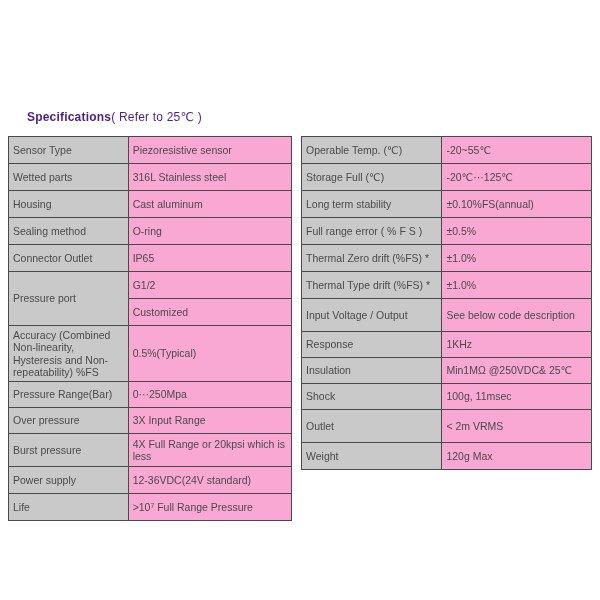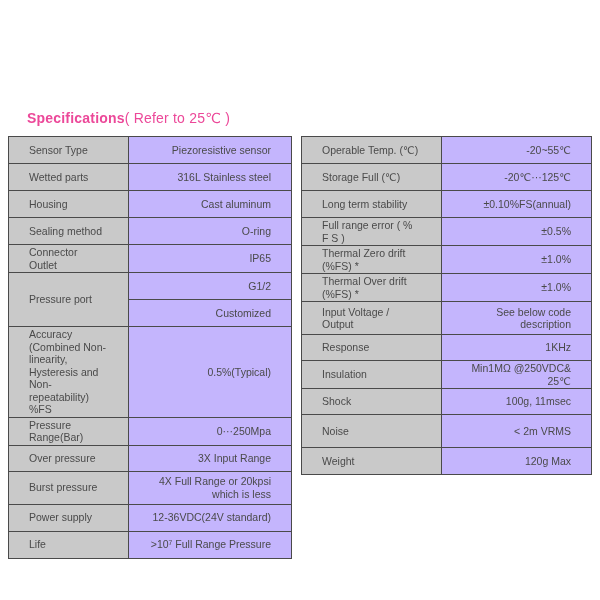--- a/index.html
+++ b/index.html
@@ -11,24 +11,24 @@
     font-family: "Liberation Sans", "DejaVu Sans", sans-serif;
     color: #4a4a4a;
     overflow: hidden;
   }
   .page { position: relative; width: 600px; height: 600px; }
 
   .title {
     position: absolute;
     left: 27px;
     top: 110px;
-    font-size: 14px;
+    font-size: 12px;
     letter-spacing: 0.2px;
     white-space: nowrap;
-    color: #ec4899;
+    color: #4c1d95;
   }
   .title .b { font-weight: bold; font-style: italic; font-style: normal; }
 
   .tables {
     position: absolute;
     left: 8px;
     top: 136px;
     width: 584px;
     display: flex;
     gap: 9px;
@@ -36,32 +36,32 @@
   }
 
   table.spec {
     border-collapse: collapse;
     table-layout: fixed;
   }
   table.spec td {
     border: 1px solid #4a4a4a;
     font-size: 10.5px;
     line-height: 12.5px;
-    padding: 1px 20px;
+    padding: 1px 4px;
     vertical-align: middle;
     overflow: hidden;
     color: #4a4a4a;
   }
   td.label {
     background: #c9c9c9;
     text-align: left;
   }
   td.value {
-    background: #c4b5fd;
-    text-align: right;
+    background: #f9a8d4;
+    text-align: left;
   }
   .h24 { height: 24px; }
   .h23 { height: 23px; }
   .h30 { height: 30px; }
   .h53 { height: 53px; }
 
   .left-t  col.c-label { width: 120px; }
   .left-t  col.c-value { width: 164px; }
   .right-t col.c-label { width: 141px; }
   .right-t col.c-value { width: 150px; }
@@ -155,41 +155,41 @@
         </tr>
         <tr>
           <td class="label h24">Full range error ( % F S )</td>
           <td class="value h24">±0.5%</td>
         </tr>
         <tr>
           <td class="label h24">Thermal Zero drift (%FS) *</td>
           <td class="value h24">±1.0%</td>
         </tr>
         <tr>
-          <td class="label h24">Thermal Over drift (%FS) *</td>
+          <td class="label h24">Thermal Type drift (%FS) *</td>
           <td class="value h24">±1.0%</td>
         </tr>
         <tr>
           <td class="label h30">Input Voltage / Output</td>
           <td class="value h30">See below code description</td>
         </tr>
         <tr>
           <td class="label h23">Response</td>
           <td class="value h23">1KHz</td>
         </tr>
         <tr>
           <td class="label h23">Insulation</td>
           <td class="value h23">Min1MΩ @250VDC&amp; 25℃</td>
         </tr>
         <tr>
           <td class="label h23">Shock</td>
           <td class="value h23">100g, 11msec</td>
         </tr>
         <tr>
-          <td class="label h30">Noise</td>
+          <td class="label h30">Outlet</td>
           <td class="value h30">&lt; 2m VRMS</td>
         </tr>
         <tr>
           <td class="label h24">Weight</td>
           <td class="value h24">120g Max</td>
         </tr>
       </tbody>
     </table>
 
   </div>

